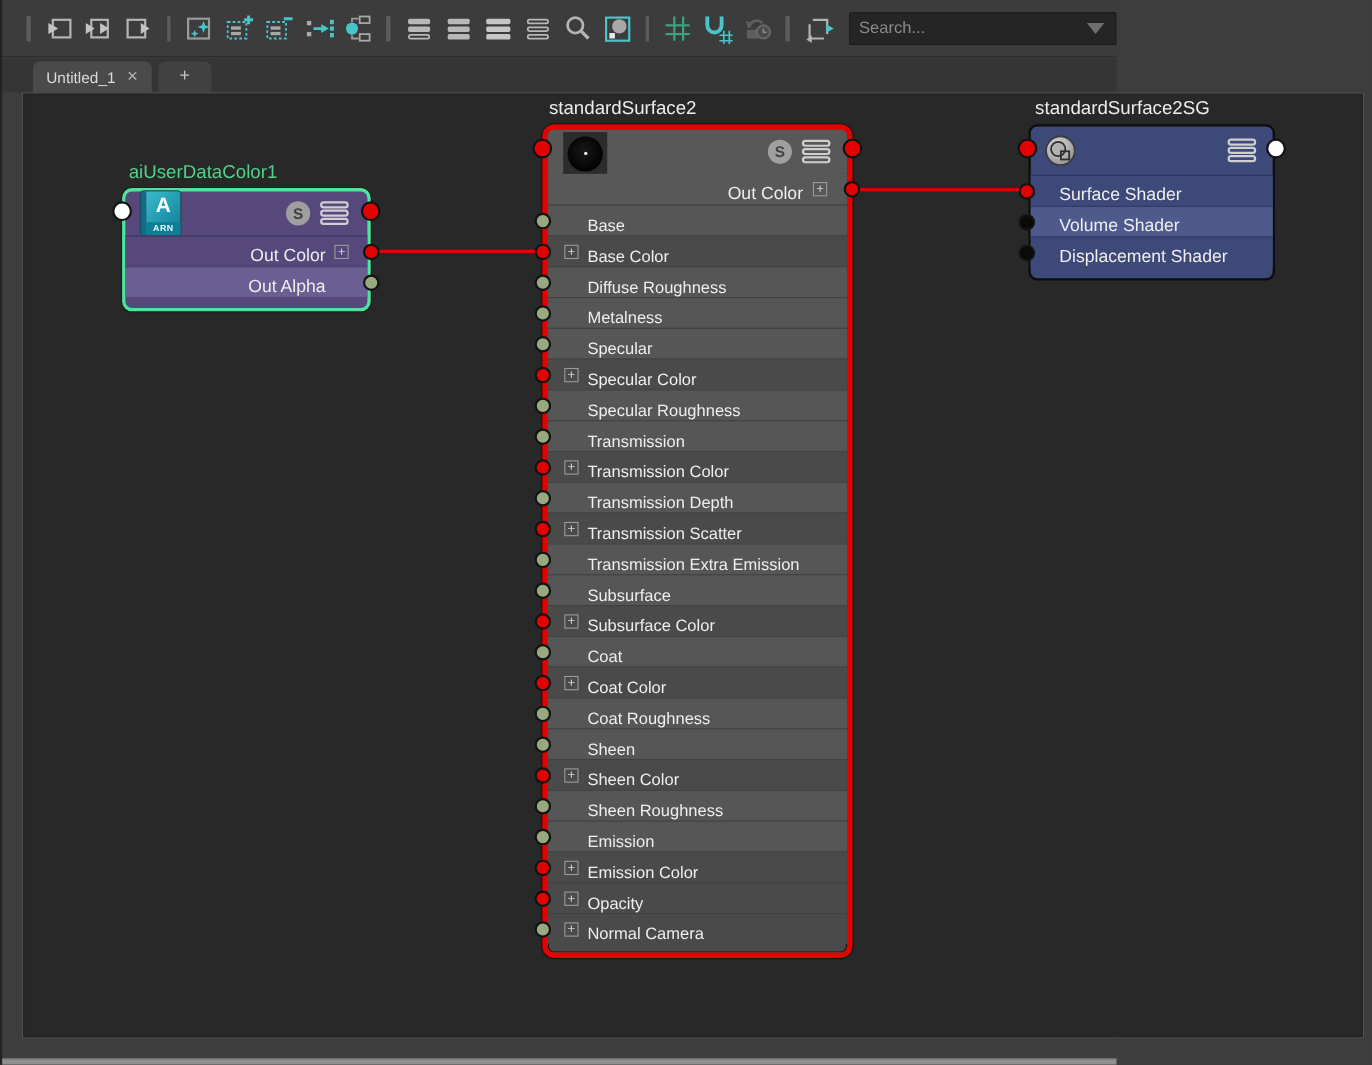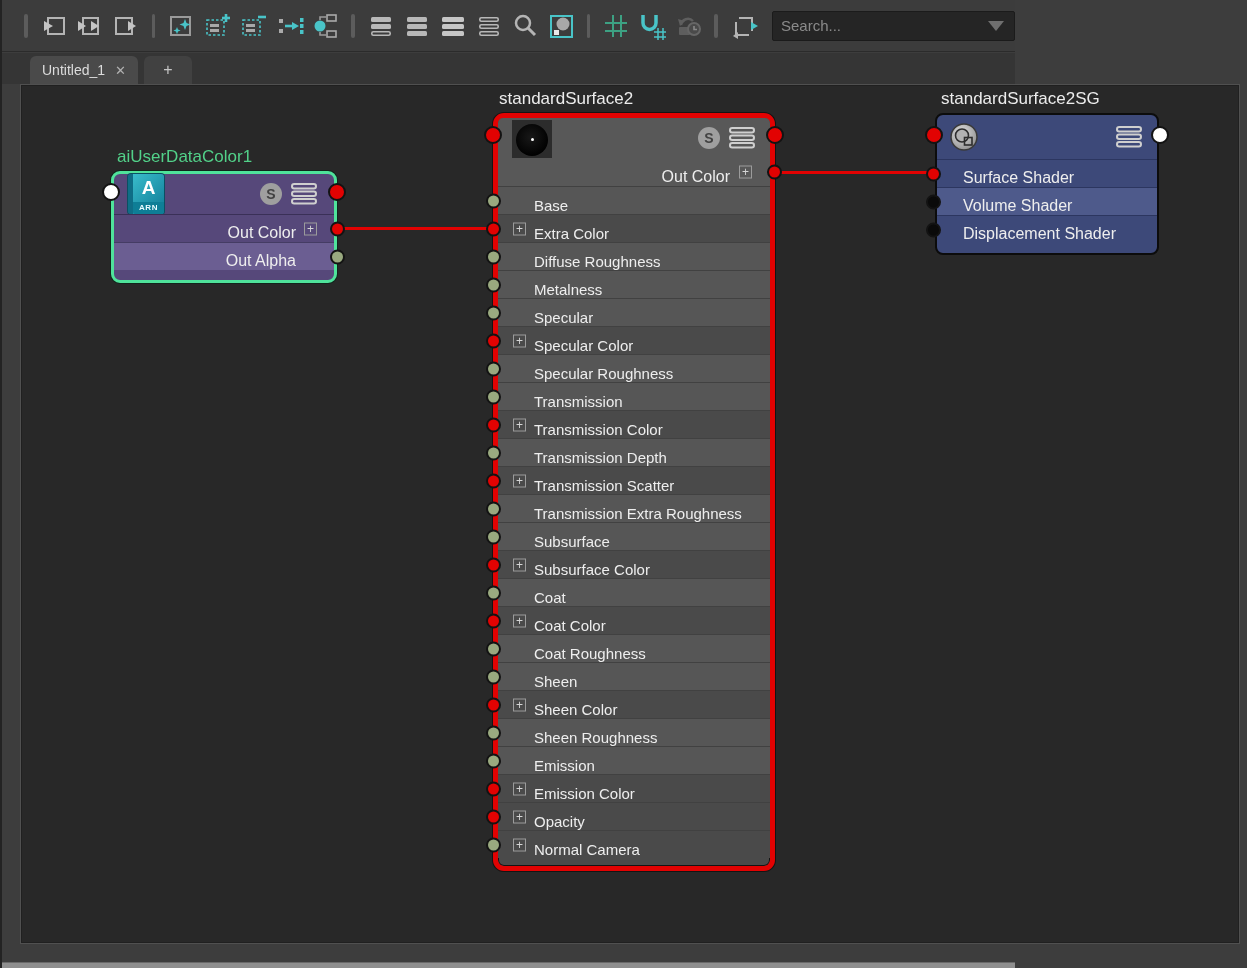--- a/index.html
+++ b/index.html
@@ -333,21 +333,21 @@
           <span class="sport"></span>
         </div>
         <div class="row srow port-olive">
             <span class="sport"></span>
 
             <span class="row-label">Base</span>
           </div>
           <div class="row srow port-red has-expand">
             <span class="sport"></span>
             <span class="xpnd"></span>
-            <span class="row-label">Extra Color</span>
+            <span class="row-label">Base Color</span>
           </div>
           <div class="row srow port-olive">
             <span class="sport"></span>
 
             <span class="row-label">Diffuse Roughness</span>
           </div>
           <div class="row srow port-olive">
             <span class="sport"></span>
 
             <span class="row-label">Metalness</span>
@@ -383,21 +383,21 @@
             <span class="row-label">Transmission Depth</span>
           </div>
           <div class="row srow port-red has-expand">
             <span class="sport"></span>
             <span class="xpnd"></span>
             <span class="row-label">Transmission Scatter</span>
           </div>
           <div class="row srow port-olive">
             <span class="sport"></span>
 
-            <span class="row-label">Transmission Extra Roughness</span>
+            <span class="row-label">Transmission Extra Emission</span>
           </div>
           <div class="row srow port-olive">
             <span class="sport"></span>
 
             <span class="row-label">Subsurface</span>
           </div>
           <div class="row srow port-red has-expand">
             <span class="sport"></span>
             <span class="xpnd"></span>
             <span class="row-label">Subsurface Color</span>

